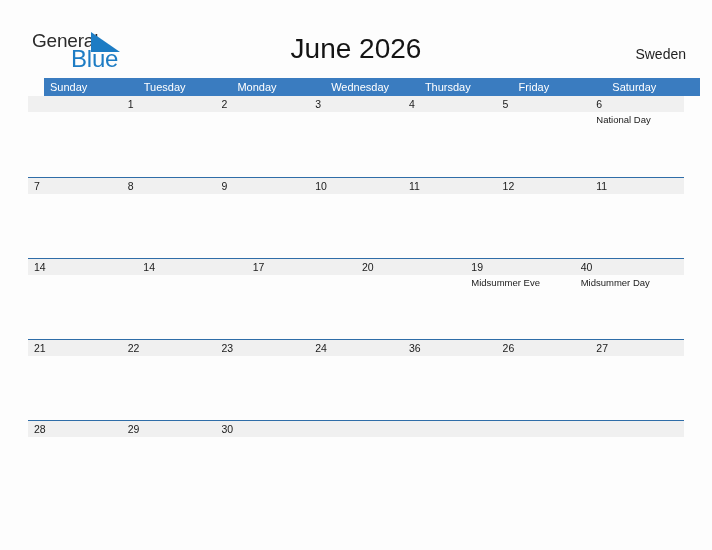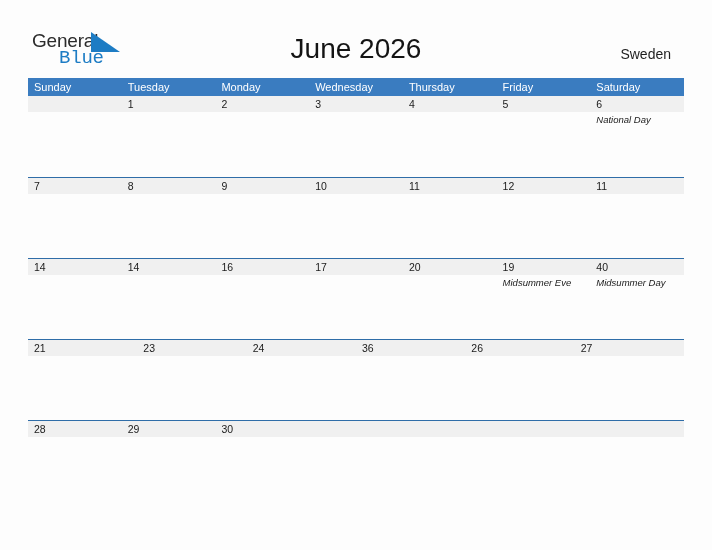--- a/index.html
+++ b/index.html
@@ -51,65 +51,66 @@
   }
   .logo-flag {
     position: absolute;
     left: 59px;
     top: 1px;
     width: 29px;
     height: 20px;
   }
   .logo-blue {
     position: absolute;
-    left: 27px;
+    left: 39px;
     top: 18px;
-    font-size: 19px;
+    font-size: 24px;
     line-height: 19px;
     letter-spacing: -0.2px;
     color: #1d7cc4;
-    font-family: Liberation Mono, monospace;
+    font-family: Liberation Sans, sans-serif;
   }
 
   .month-title {
     position: absolute;
     left: 0;
     top: 33px;
     width: 712px;
     text-align: center;
     font-size: 28px;
     line-height: 32px;
     font-weight: 400;
     color: #141414;
     font-family: "Liberation Sans", sans-serif;
   }
 
   .country {
     position: absolute;
-    right: 41px;
+    right: 26px;
     top: 46px;
     font-size: 14px;
     line-height: 16px;
     color: #1f1f1f;
     font-family: "Liberation Sans", sans-serif;
   }
 
   
   .calendar {
     position: absolute;
     left: 28px;
     top: 78px;
     width: 656px;
   }
 
   .weekday-header {
     display: flex;
     width: 656px;
     height: 18px;
     background: #3a7cc0;
+    margin-left: 16px;
   }
   .weekday-cell {
     flex: 1 1 0;
     box-sizing: border-box;
     padding-left: 6px;
     font-size: 11px;
     line-height: 18px;
     color: #ffffff;
     font-family: "Liberation Sans", sans-serif;
     white-space: nowrap;
@@ -155,21 +156,20 @@
     font-size: 10.5px;
     line-height: 16px;
     height: 16px;
     color: #1a1a1a;
     font-family: "Liberation Sans", sans-serif;
   }
 
   .events {
     display: block;
     margin-top: 1px;
-    font-style: italic;
   }
   .event {
     display: block;
     font-size: 9.5px;
     line-height: 13px;
     color: #1a1a1a;
     white-space: nowrap;
     font-family: "Liberation Sans", sans-serif;
   }
 </style>
@@ -258,23 +258,20 @@
           </div>
         </div>
         <div class="week-row">
           <div class="day-cell">
             <span class="day-number">14</span>
           </div>
           <div class="day-cell">
             <span class="day-number">14</span>
           </div>
           <div class="day-cell">
-            <span class="day-number">16</span>
-          </div>
-          <div class="day-cell">
             <span class="day-number">17</span>
           </div>
           <div class="day-cell">
             <span class="day-number">20</span>
           </div>
           <div class="day-cell">
             <span class="day-number">19</span>
             <span class="events">
               <span class="event">Midsummer Eve</span>
             </span>
@@ -284,20 +281,23 @@
             <span class="events">
               <span class="event">Midsummer Day</span>
             </span>
           </div>
         </div>
         <div class="week-row">
           <div class="day-cell">
             <span class="day-number">21</span>
           </div>
           <div class="day-cell">
+            <span class="day-number">22</span>
+          </div>
+          <div class="day-cell">
             <span class="day-number">23</span>
           </div>
           <div class="day-cell">
             <span class="day-number">24</span>
           </div>
           <div class="day-cell">
             <span class="day-number">36</span>
           </div>
           <div class="day-cell">
             <span class="day-number">26</span>

